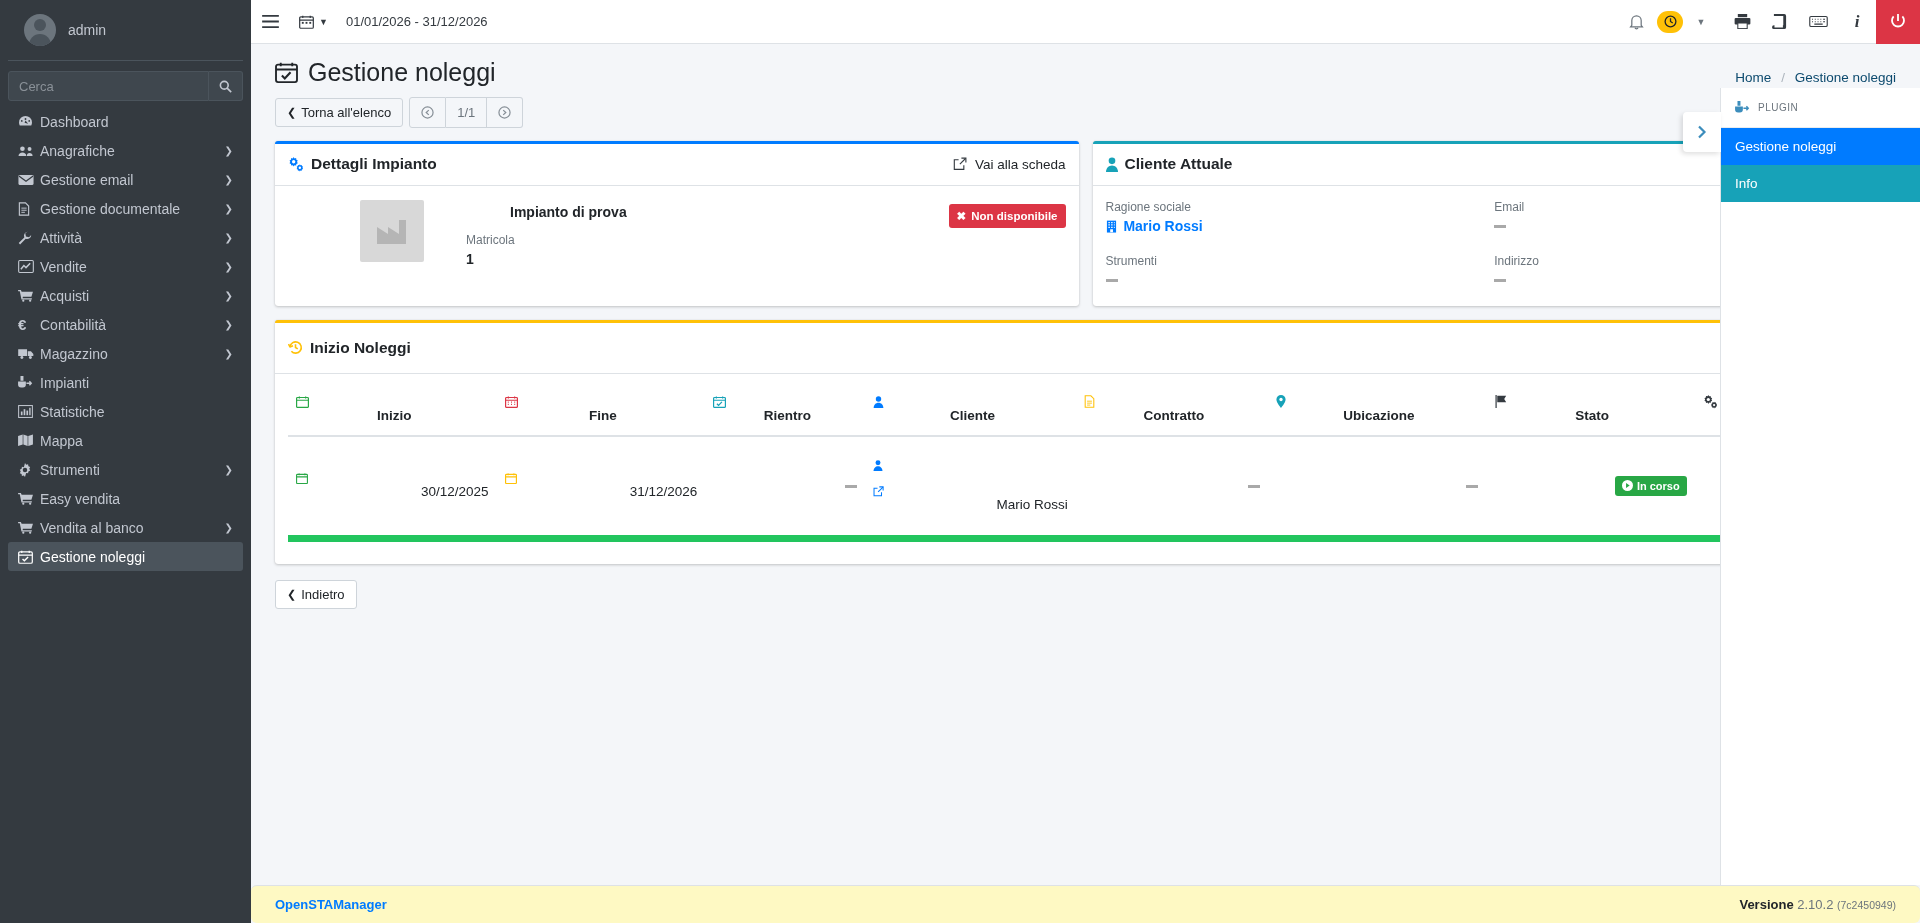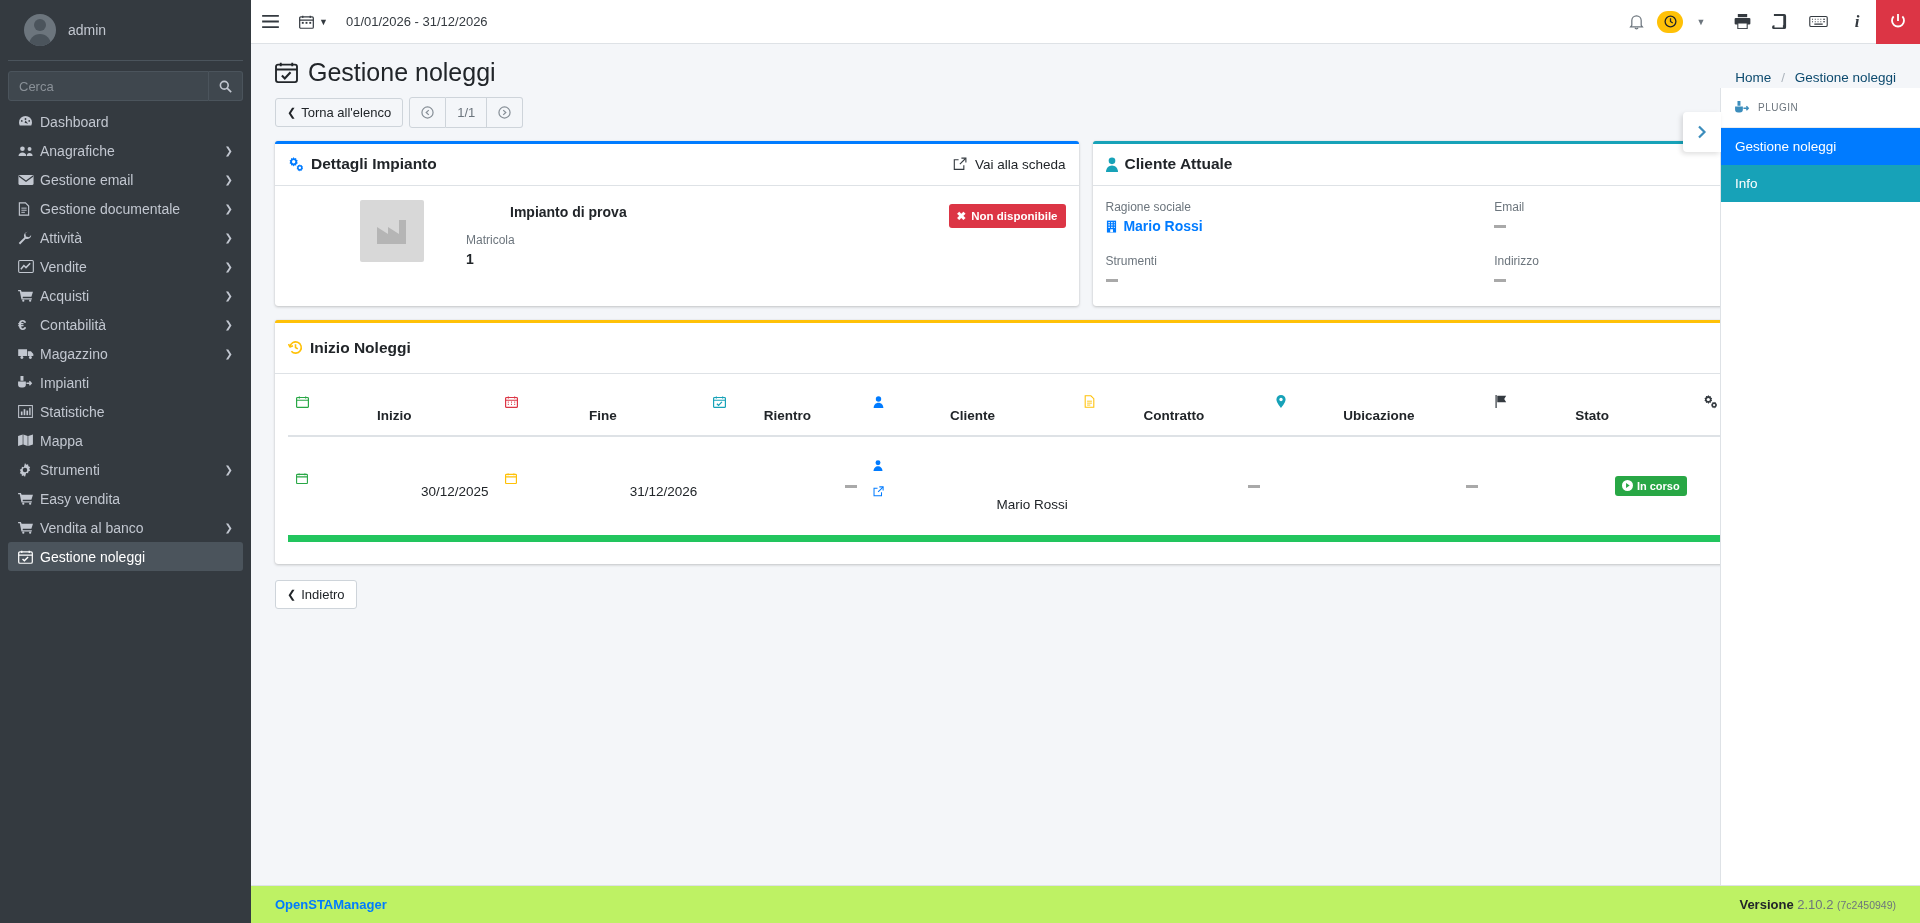--- a/index.html
+++ b/index.html
@@ -213,23 +213,23 @@
   .act-grp { display: inline-flex; }
   .act { width: 21px; height: 22px; display: inline-flex; align-items: center;
          justify-content: center; color: #fff; font-size: 11px; cursor: pointer; }
   .act.c { background: #17a2b8; border-radius: 3px 0 0 3px; }
   .act.y { background: #ffc107; color: #212529; }
   .act.r { background: #dc3545; border-radius: 0 3px 3px 0; }
 
   .bottom-bar { padding: 16px 24px 0 24px; }
 
   .footer {
-    height: 38px; background: #bef264; border-top: 1px solid #dee2e6;
+    height: 38px; background: #fef9c3; border-top: 1px solid #dee2e6;
     display: flex; align-items: center; padding: 0 24px; flex: 0 0 38px;
-    font-size: 13px; color: #212529;
+    font-size: 13px; color: #212529; border-radius: 6px;
   }
   .footer a { color: #007bff; font-weight: bold; text-decoration: none; }
   .footer .ver { margin-left: auto; color: #6c757d; }
   .footer .ver b { color: #212529; }
   .footer .hash { font-size: 10.5px; }
 
   
   .rpanel {
     position: absolute; right: 0; top: 44px; width: 200px; bottom: 0;
     background: #fff; border-left: 1px solid #dee2e6; z-index: 15;

